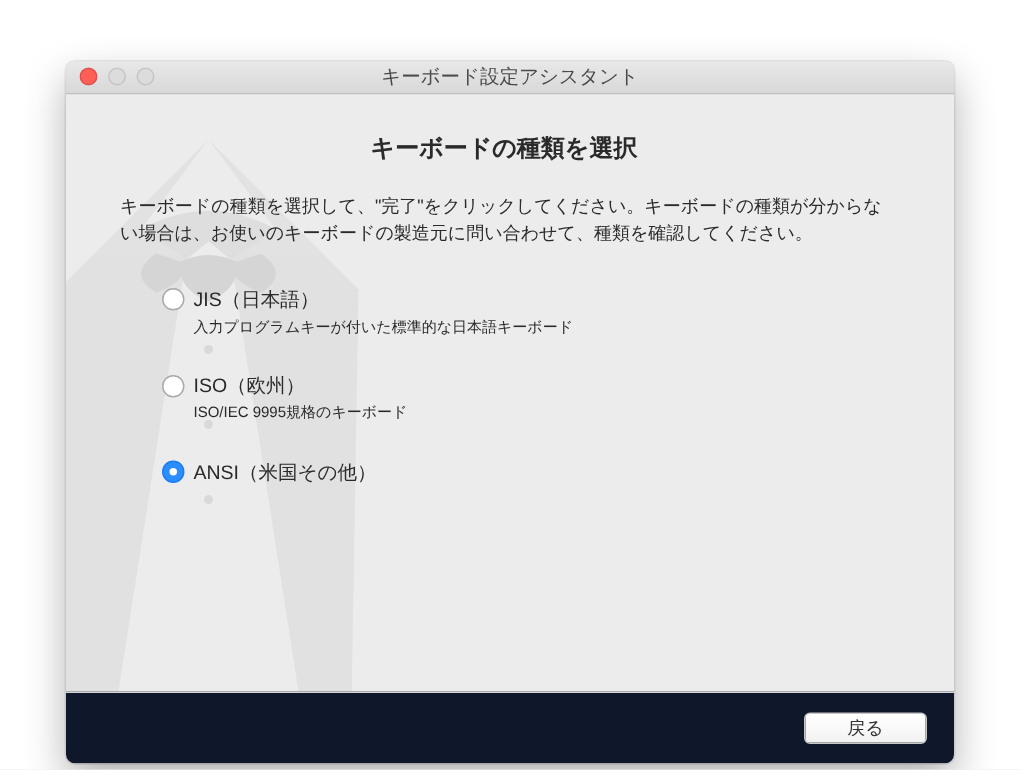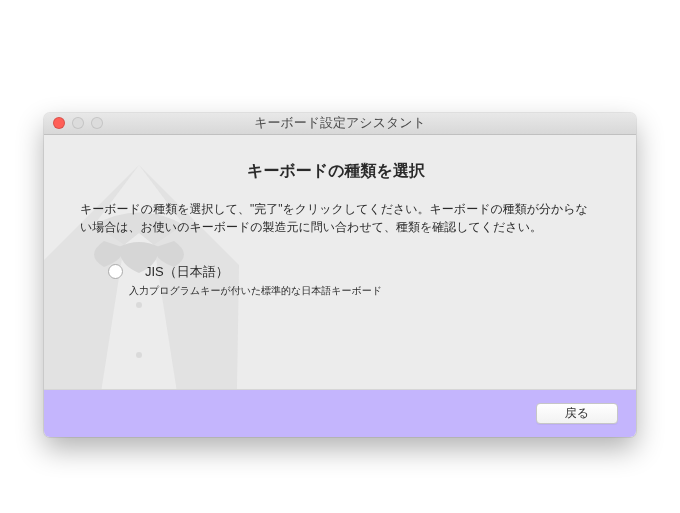--- a/index.html
+++ b/index.html
@@ -7,21 +7,21 @@
       width: 680px;
       height: 513px;
       background: #fff;
       font-family: -apple-system, "Hiragino Kaku Gothic ProN", sans-serif;
       display: flex;
       align-items: center;
       justify-content: center;
     }
     .window {
       width: 592px;
-      height: 324px;
+      height: 468px;
       background: #ececec;
       border-radius: 6px;
       box-shadow: 0 12px 28px rgba(0,0,0,0.3), 0 0 0 1px rgba(0,0,0,0.08);
       overflow: hidden;
       display: flex;
       flex-direction: column;
       margin-top: 36px;
     }
     .titlebar {
       height: 22px;
@@ -78,21 +78,21 @@
     }
     .intro {
       font-size: 12px;
       color: #2a2a2a;
       line-height: 1.55;
       margin: 0 0 26px 0;
       text-align: left;
     }
     .options { padding-left: 28px; padding-right: 4px; }
     .opt { margin-bottom: 22px; }
-    .opt-row { display: flex; align-items: center; gap: 22px; }
+    .opt-row { display: flex; align-items: center; gap: 6px; }
     .radio {
       width: 15px; height: 15px; border-radius: 50%;
       background: #fff; border: 1px solid #aaa;
       display: inline-flex; align-items: center; justify-content: center;
       flex-shrink: 0;
       cursor: pointer;
     }
     .radio.checked { border-color: #1e7bf0; background: #2b8eff; }
     .radio.checked::after {
       content: ""; width: 5px; height: 5px; border-radius: 50%; background: #fff;
@@ -105,21 +105,21 @@
       margin-left: 21px;
       line-height: 1.45;
     }
     .footer {
       height: 48px;
       display: flex;
       justify-content: flex-end;
       align-items: center;
       padding: 0 18px;
       border-top: 1px solid #d6d6d6;
-      background: #c4b5fd;
+      background: #0f172a;
       position: relative;
       z-index: 1;
     }
     .btn {
       min-width: 82px;
       height: 21px;
       background: linear-gradient(#ffffff, #f2f2f2);
       border: 1px solid #c6c6c6;
       border-radius: 4px;
       font-size: 12px;
@@ -163,23 +163,32 @@
       <div class="options">
         <div class="opt">
           <div class="opt-row">
             <span class="radio"></span>
             <span class="opt-label">JIS（日本語）</span>
           </div>
           <div class="opt-desc">入力プログラムキーが付いた標準的な日本語キーボード</div>
         </div>
 
         <div class="opt">
+          <div class="opt-row">
+            <span class="radio"></span>
+            <span class="opt-label">ISO（欧州）</span>
+          </div>
+          <div class="opt-desc">ISO/IEC 9995規格のキーボード</div>
         </div>
 
         <div class="opt">
+          <div class="opt-row">
+            <span class="radio checked"></span>
+            <span class="opt-label">ANSI（米国その他）</span>
+          </div>
         </div>
       </div>
     </div>
 
     <div class="footer">
       <button class="btn">戻る</button>
     </div>
   </div>
 </div>
 

